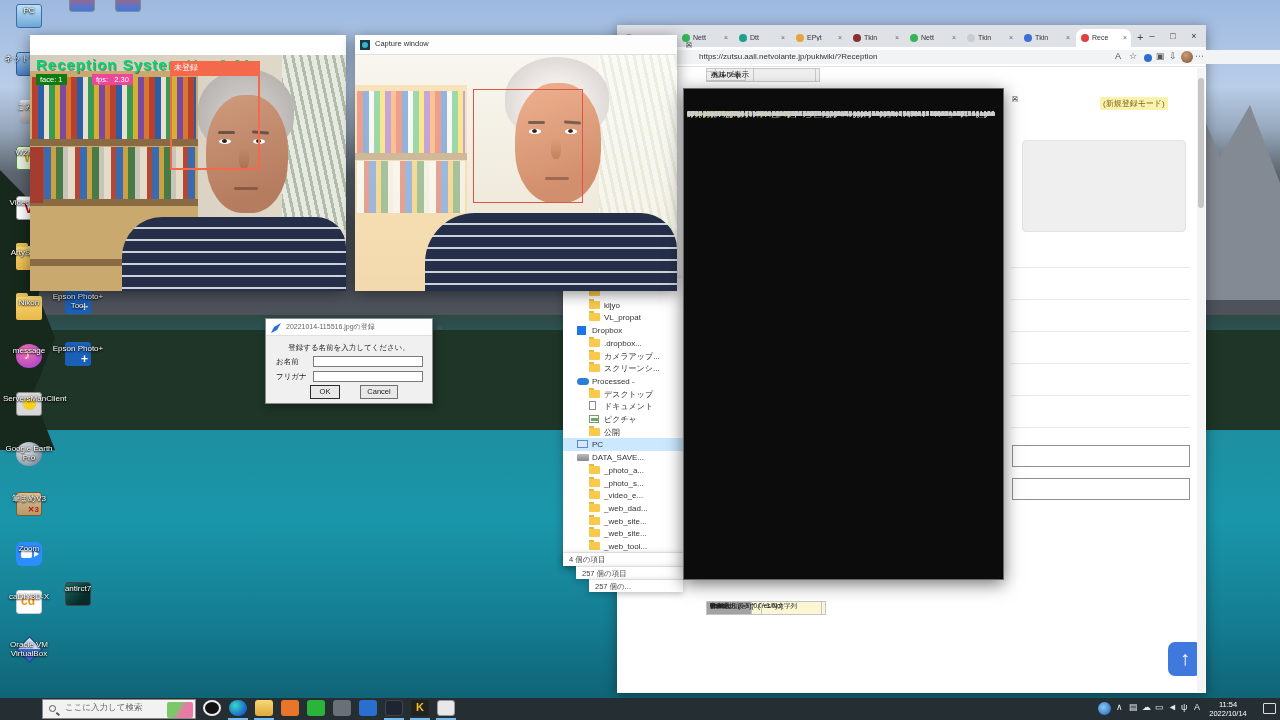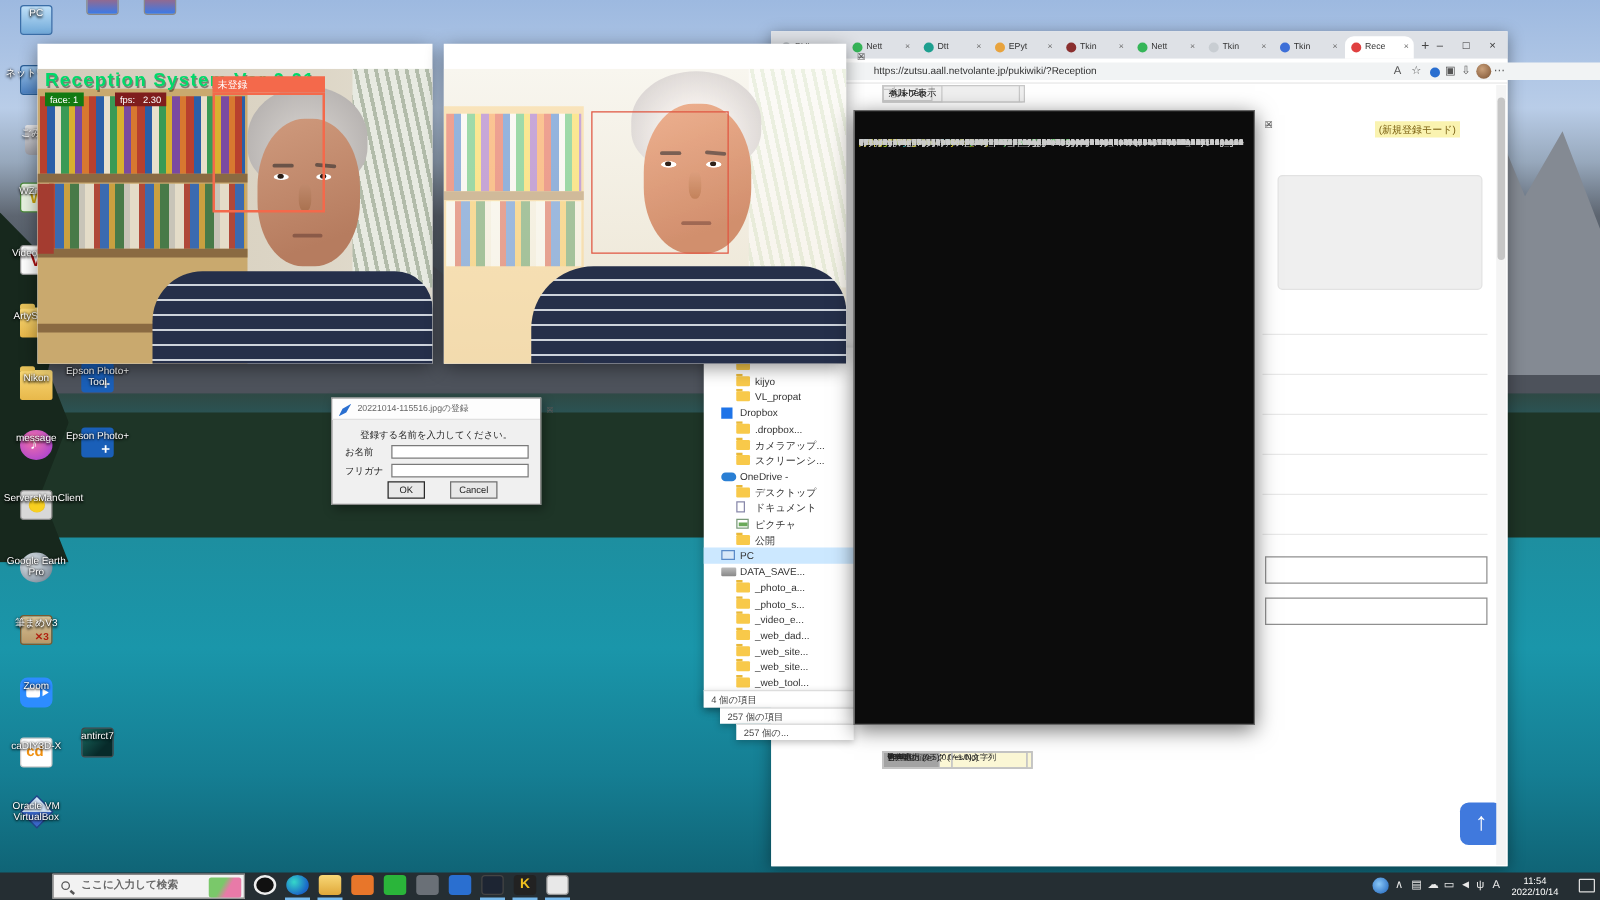--- a/index.html
+++ b/index.html
@@ -150,21 +150,21 @@
   .tl-line{position:relative;}
   .c-w{color:#cccccc;} .c-y{color:#c6bf2d;} .c-g{color:#2dc937;} .c-c{color:#3ac9c9;}
   
   #taskbar{left:0;top:698px;width:1280px;height:22px;background:#252e33;z-index:10;}
   .startbtn{left:0;top:0;width:40px;height:22px;}
   .winlogo{left:13px;top:4px;width:14px;height:14px;display:grid;grid-template-columns:6px 6px;grid-template-rows:6px 6px;gap:1px;}
   .winlogo span{position:relative;background:#e8eef2;}
   .searchbox{left:42px;top:1px;width:154px;height:20px;background:#f2f2f2;border:1px solid #888;}
   .mag{left:6px;top:5px;width:7px;height:7px;border:1.5px solid #555;border-radius:50%;}
   .mag::after{content:"";position:absolute;left:6px;top:7px;width:4px;height:1.5px;background:#555;transform:rotate(40deg);}
-  .searchtext{left:22px;top:2px;font-size:8.5px;color:#666;white-space:nowrap;font-weight:bold;}
+  .searchtext{left:22px;top:2px;font-size:8.5px;color:#666;white-space:nowrap;}
   .weather{right:2px;top:2px;width:26px;height:16px;background:linear-gradient(120deg,#7ac86a 40%,#e87aa8 60%);border-radius:2px;}
   .tapp{top:2px;width:24px;height:18px;}
   .tappico{position:absolute;left:3px;top:0;width:18px;height:16px;border-radius:3px;}
   .tapp.active::after{content:"";position:absolute;left:2px;bottom:-2px;width:20px;height:2px;background:#76b9ed;}
   .ta-opera{background:#111;border-radius:50%;border:2px solid #eee;}
   .ta-edge{background:radial-gradient(circle at 35% 35%,#35d8c9,#1a66c8 70%);border-radius:50%;}
   .ta-exp{background:linear-gradient(#f8d877,#e0a83a);}
   .ta-photos{background:#e8762a;}
   .ta-line{background:#2ab53a;}
   .ta-steam{background:#6a7077;}
@@ -433,21 +433,21 @@
         <div class="trow" style="top: 63.5px;">
           <div class="tico i-fold" style="left: 26px;"></div>
           <div class="tlabel" style="left: 41px;">カメラアップ...</div>
         </div>
         <div class="trow" style="top: 76.2px;">
           <div class="tico i-fold" style="left: 26px;"></div>
           <div class="tlabel" style="left: 41px;">スクリーンシ...</div>
         </div>
         <div class="trow" style="top: 88.9px;">
           <div class="tico i-cloud" style="left: 14px;"></div>
-          <div class="tlabel" style="left: 29px;">OneDrive -</div>
+          <div class="tlabel" style="left: 29px;">Processed -</div>
         </div>
         <div class="trow" style="top: 101.6px;">
           <div class="tico i-fold" style="left: 26px;"></div>
           <div class="tlabel" style="left: 41px;">デスクトップ</div>
         </div>
         <div class="trow" style="top: 114.3px;">
           <div class="tico i-doc" style="left: 26px;"></div>
           <div class="tlabel" style="left: 41px;">ドキュメント</div>
         </div>
         <div class="trow" style="top: 127px;">
@@ -522,27 +522,31 @@
         <div class="brow" style="left:12px;top:36px;"></div>
         <div class="brow" style="left:46px;top:36px;transform:rotate(5deg);"></div>
         <div class="eye" style="left:13px;top:44px;"></div>
         <div class="eye" style="left:47px;top:44px;"></div>
         <div class="nose" style="left:33px;top:52px;"></div>
         <div class="mouth" style="left:28px;top:92px;"></div>
       </div>
       <div class="shirt" style="left:92px;top:162px;right:0;bottom:0;border-radius:40px 30px 0 0;"></div>
       <div class="ovtitle">Reception System Ver 0.01</div>
       <div class="badge" style="left:6px;top:19px;background:#127a12;">face: 1</div>
-      <div class="badge" style="left:62px;top:19px;background:#7f1d1d;">fps:   2.30</div>
+      <div class="badge" style="left:62px;top:19px;background:#ec4899;">fps:   2.30</div>
       <div class="facetag" style="left:140px;top:6px;width:90px;height:13px;">未登録</div>
       <div class="facebox" style="left:140px;top:19px;width:90px;height:96px;"></div>
     </div>
   </div>
 
   <div id="capture" class="win">
+    <div class="tbar">
+      <div class="ticon cv-ico"></div>
+      <div class="ttext">Capture window</div>
+    </div>
     <div class="wctrl" style="right:0;">
         <span class="wc">–</span>
         <span class="wc">□</span>
         <span class="wc">×</span>
       </div>
     <div class="cambody">
       <div class="s2-bg"></div>
       <div class="shelf dim" style="width:112px;top:30px;">
         <div class="books1"></div>
         <div class="shelfboard" style="top:68px;"></div>

